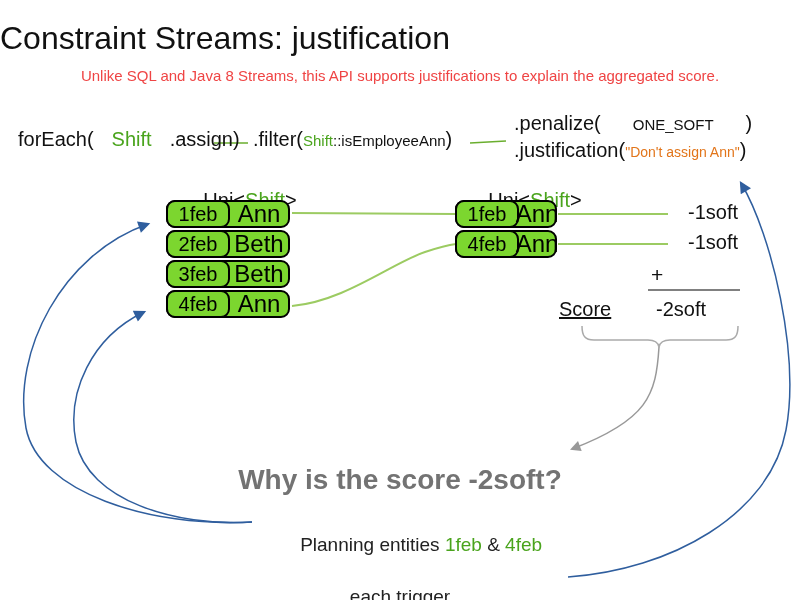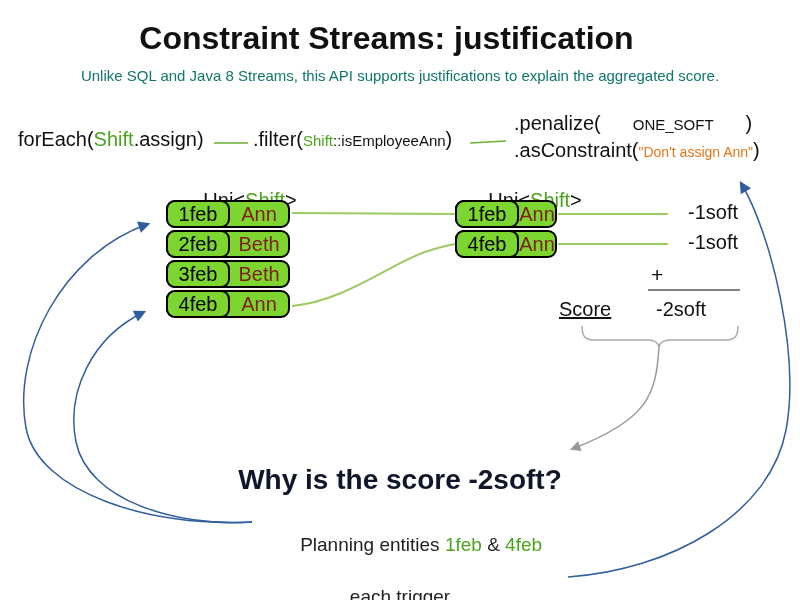--- a/index.html
+++ b/index.html
@@ -4,54 +4,54 @@
 <style>
   html,body{margin:0;padding:0;background:#fff;}
   .canvas{
     position:relative;width:800px;height:600px;overflow:hidden;background:#fff;
     font-family:"Liberation Sans","DejaVu Sans",sans-serif;color:#111;
   }
   .abs{position:absolute;}
   svg.overlay{position:absolute;left:0;top:0;z-index:1;}
   .layer{position:absolute;left:0;top:0;width:800px;height:600px;z-index:2;}
 
-  .title{left:0;top:20px;width:773px;text-align:center;font-size:32px;font-weight:700;letter-spacing:0;}
-  .subtitle{left:0;top:67px;width:800px;text-align:center;font-size:15px;color:#0f766e;}
+  .title{left:0;top:20px;width:773px;font-size:32px;font-weight:400;letter-spacing:0;}
+  .subtitle{left:0;top:67px;width:800px;text-align:center;font-size:15px;color:#ef4444;}
 
   .code{display:flex;align-items:baseline;white-space:pre;font-size:20px;color:#111;}
   .code .sm{font-size:15px;}
   .code .xs{font-size:14px;}
   .grn{color:#4AA41D;}
   .org{color:#E2751A;}
 
   .unilabel{font-size:20px;white-space:pre;}
 
   .srow{
     position:absolute;width:124px;height:28px;background:#7CD62F;
     border:2px solid #000;border-radius:9px;box-sizing:border-box;
   }
   .srow .date-cell{
     position:absolute;left:-2px;top:-2px;width:64px;height:28px;
     border:2px solid #000;border-radius:9px;background:#7CD62F;box-sizing:border-box;
     display:flex;align-items:center;justify-content:center;font-size:20px;color:#000;
   }
   .srow .emp{
     position:absolute;left:62px;right:0;top:0;bottom:0;
-    display:flex;align-items:center;justify-content:center;font-size:20px;color:#7f1d1d;border-radius:12px;
+    display:flex;align-items:center;justify-content:center;font-size:24px;color:#000000;border-radius:12px;
   }
   .rrow{width:102px;}
   .rrow .emp{left:62px;}
 
   .penalty{font-size:20px;color:#111;margin-left:16px;}
   .plus{font-size:21px;color:#111;}
   .scorelbl{font-size:20px;color:#111;}
   .total{font-size:20px;color:#111;}
 
   .explain{left:100px;top:464px;width:600px;text-align:center;}
-  .explain .heading{font-size:28px;font-weight:700;margin:0 0 10px 0;color:#0f172a;}
+  .explain .heading{font-size:28px;font-weight:700;margin:0 0 10px 0;color:#737373;}
   .explain .eline{font-size:19px;line-height:26px;color:#222;white-space:pre-wrap;}
 </style>
 </head>
 <body>
 
 <div class="canvas">
 
   <svg class="overlay" width="800" height="600" viewBox="0 0 800 600">
     <defs>
       <marker id="arrow-blue" viewBox="0 0 10 10" refX="8" refY="5" markerWidth="9" markerHeight="8" orient="auto">
@@ -81,34 +81,34 @@
     <path d="M 252,522 C 175,527 88,500 76,442 C 66,392 92,337 144,312" stroke="#2F5E9E" stroke-width="1.5" fill="none" marker-end="url(#arrow-blue)"></path>
 
     <path d="M 568,577 C 670,570 770,515 786,430 C 800,355 772,235 741,183" stroke="#2F5E9E" stroke-width="1.5" fill="none" marker-end="url(#arrow-blue)"></path>
   </svg>
 
   <div class="layer">
 
     <div class="abs title">Constraint Streams: justification</div>
     <div class="abs subtitle">Unlike SQL and Java 8 Streams, this API supports justifications to explain the aggregated score.</div>
 
-    <div class="abs code" style="left:18px;top:128px;">
+    <div class="abs code" style="left:18px;top:128px;gap:18px;">
       <span>forEach(</span><span class="grn">Shift</span><span>.assign)</span>
     </div>
 
     <div class="abs code" style="left:253px;top:128px;">
       <span>.filter(</span><span class="sm grn">Shift</span><span class="sm">::isEmployeeAnn</span><span>)</span>
     </div>
 
     <div class="abs code" style="left:514px;top:112px;gap:32px;">
       <span>.penalize(</span><span class="sm">ONE_SOFT</span><span>)</span>
     </div>
 
     <div class="abs code" style="left:514px;top:139px;">
-      <span>.asConstraint(</span><span class="xs org">"Don't assign Ann"</span><span>)</span>
+      <span>.justification(</span><span class="xs org">"Don't assign Ann"</span><span>)</span>
     </div>
 
     <div class="abs unilabel" style="left:170px;top:166px;">
       <span>Uni&lt;</span><span class="grn">Shift</span><span>&gt;</span>
     </div>
     <div class="abs unilabel" style="left:455px;top:166px;">
       <span>Uni&lt;</span><span class="grn">Shift</span><span>&gt;</span>
     </div>
 
     <div class="srow" style="left:166px;top:200px;">

